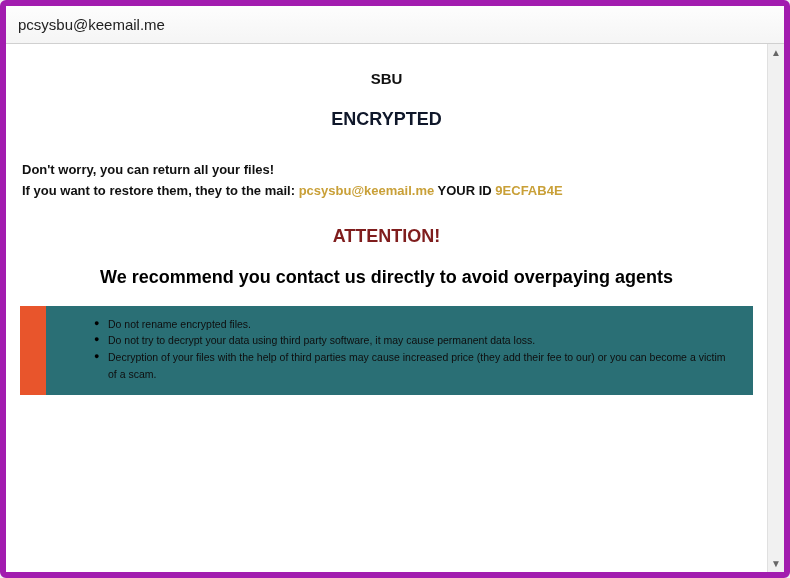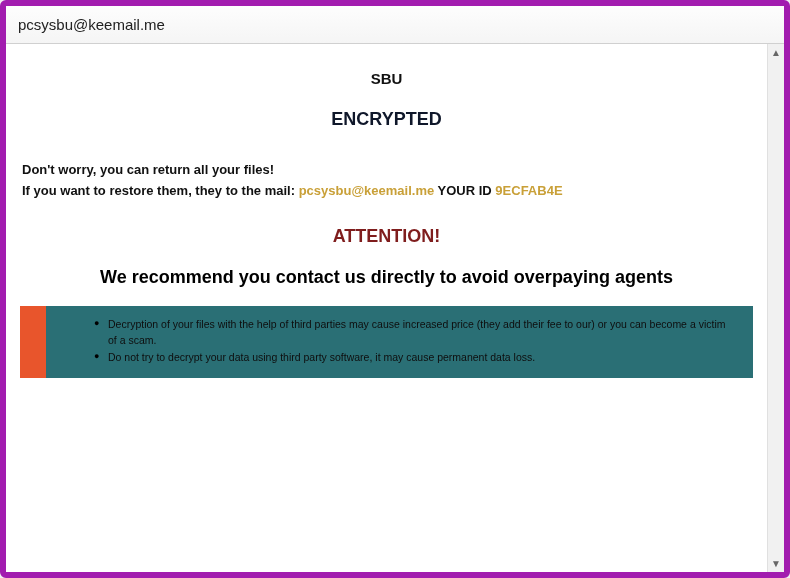--- a/index.html
+++ b/index.html
@@ -150,22 +150,23 @@
         </span>
       </div>
 
       <div class="attention">ATTENTION!</div>
       <div class="recommend">We recommend you contact us directly to avoid overpaying agents</div>
 
       <div class="warning-box">
         <div class="stripe"></div>
         <div class="teal">
           <ul>
+            <li>Do not rename encrypted files.</li>
+            <li>Do not try to decrypt your data using third party software, it may cause permanent data loss.</li>
             <li>Decryption of your files with the help of third parties may cause increased price (they add their fee to our) or you can become a victim of a scam.</li>
-            <li>Do not try to decrypt your data using third party software, it may cause permanent data loss.</li>
           </ul>
         </div>
       </div>
 
     </div>
 
     <div class="scrollbar-track">
       <div class="scroll-arrow">▲</div>
       <div class="scroll-trough"></div>
       <div class="scroll-arrow">▼</div>

